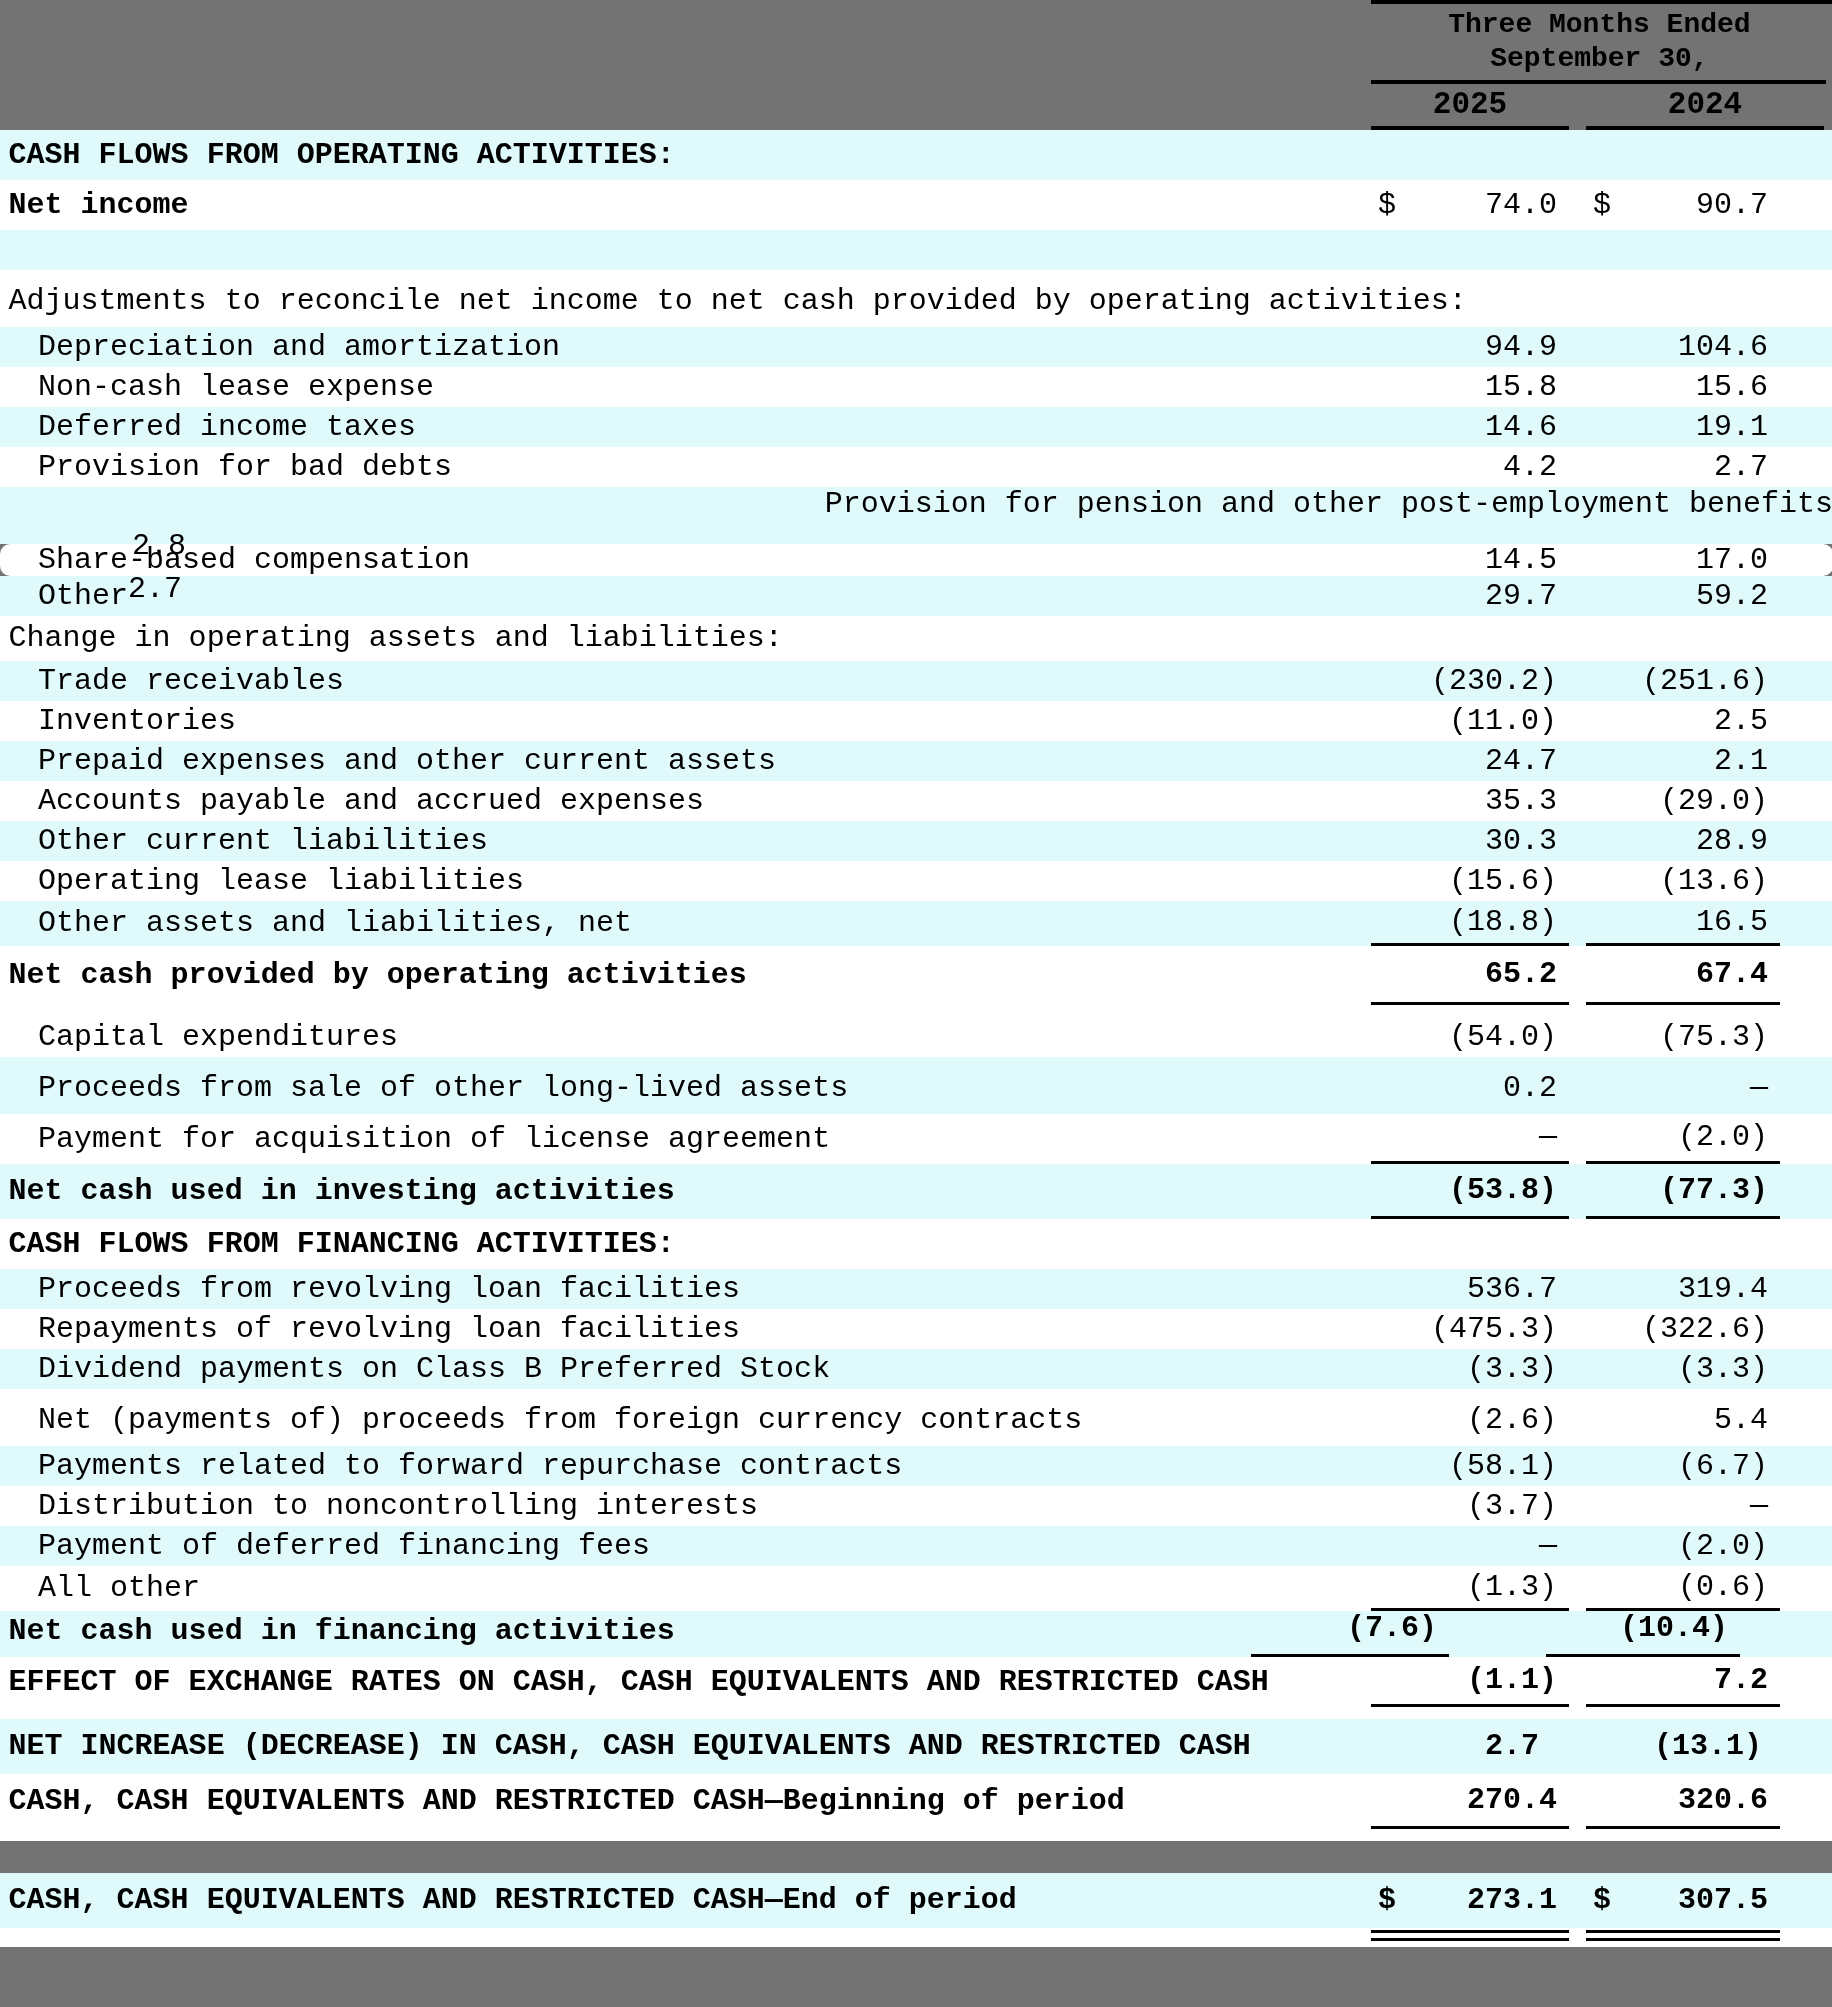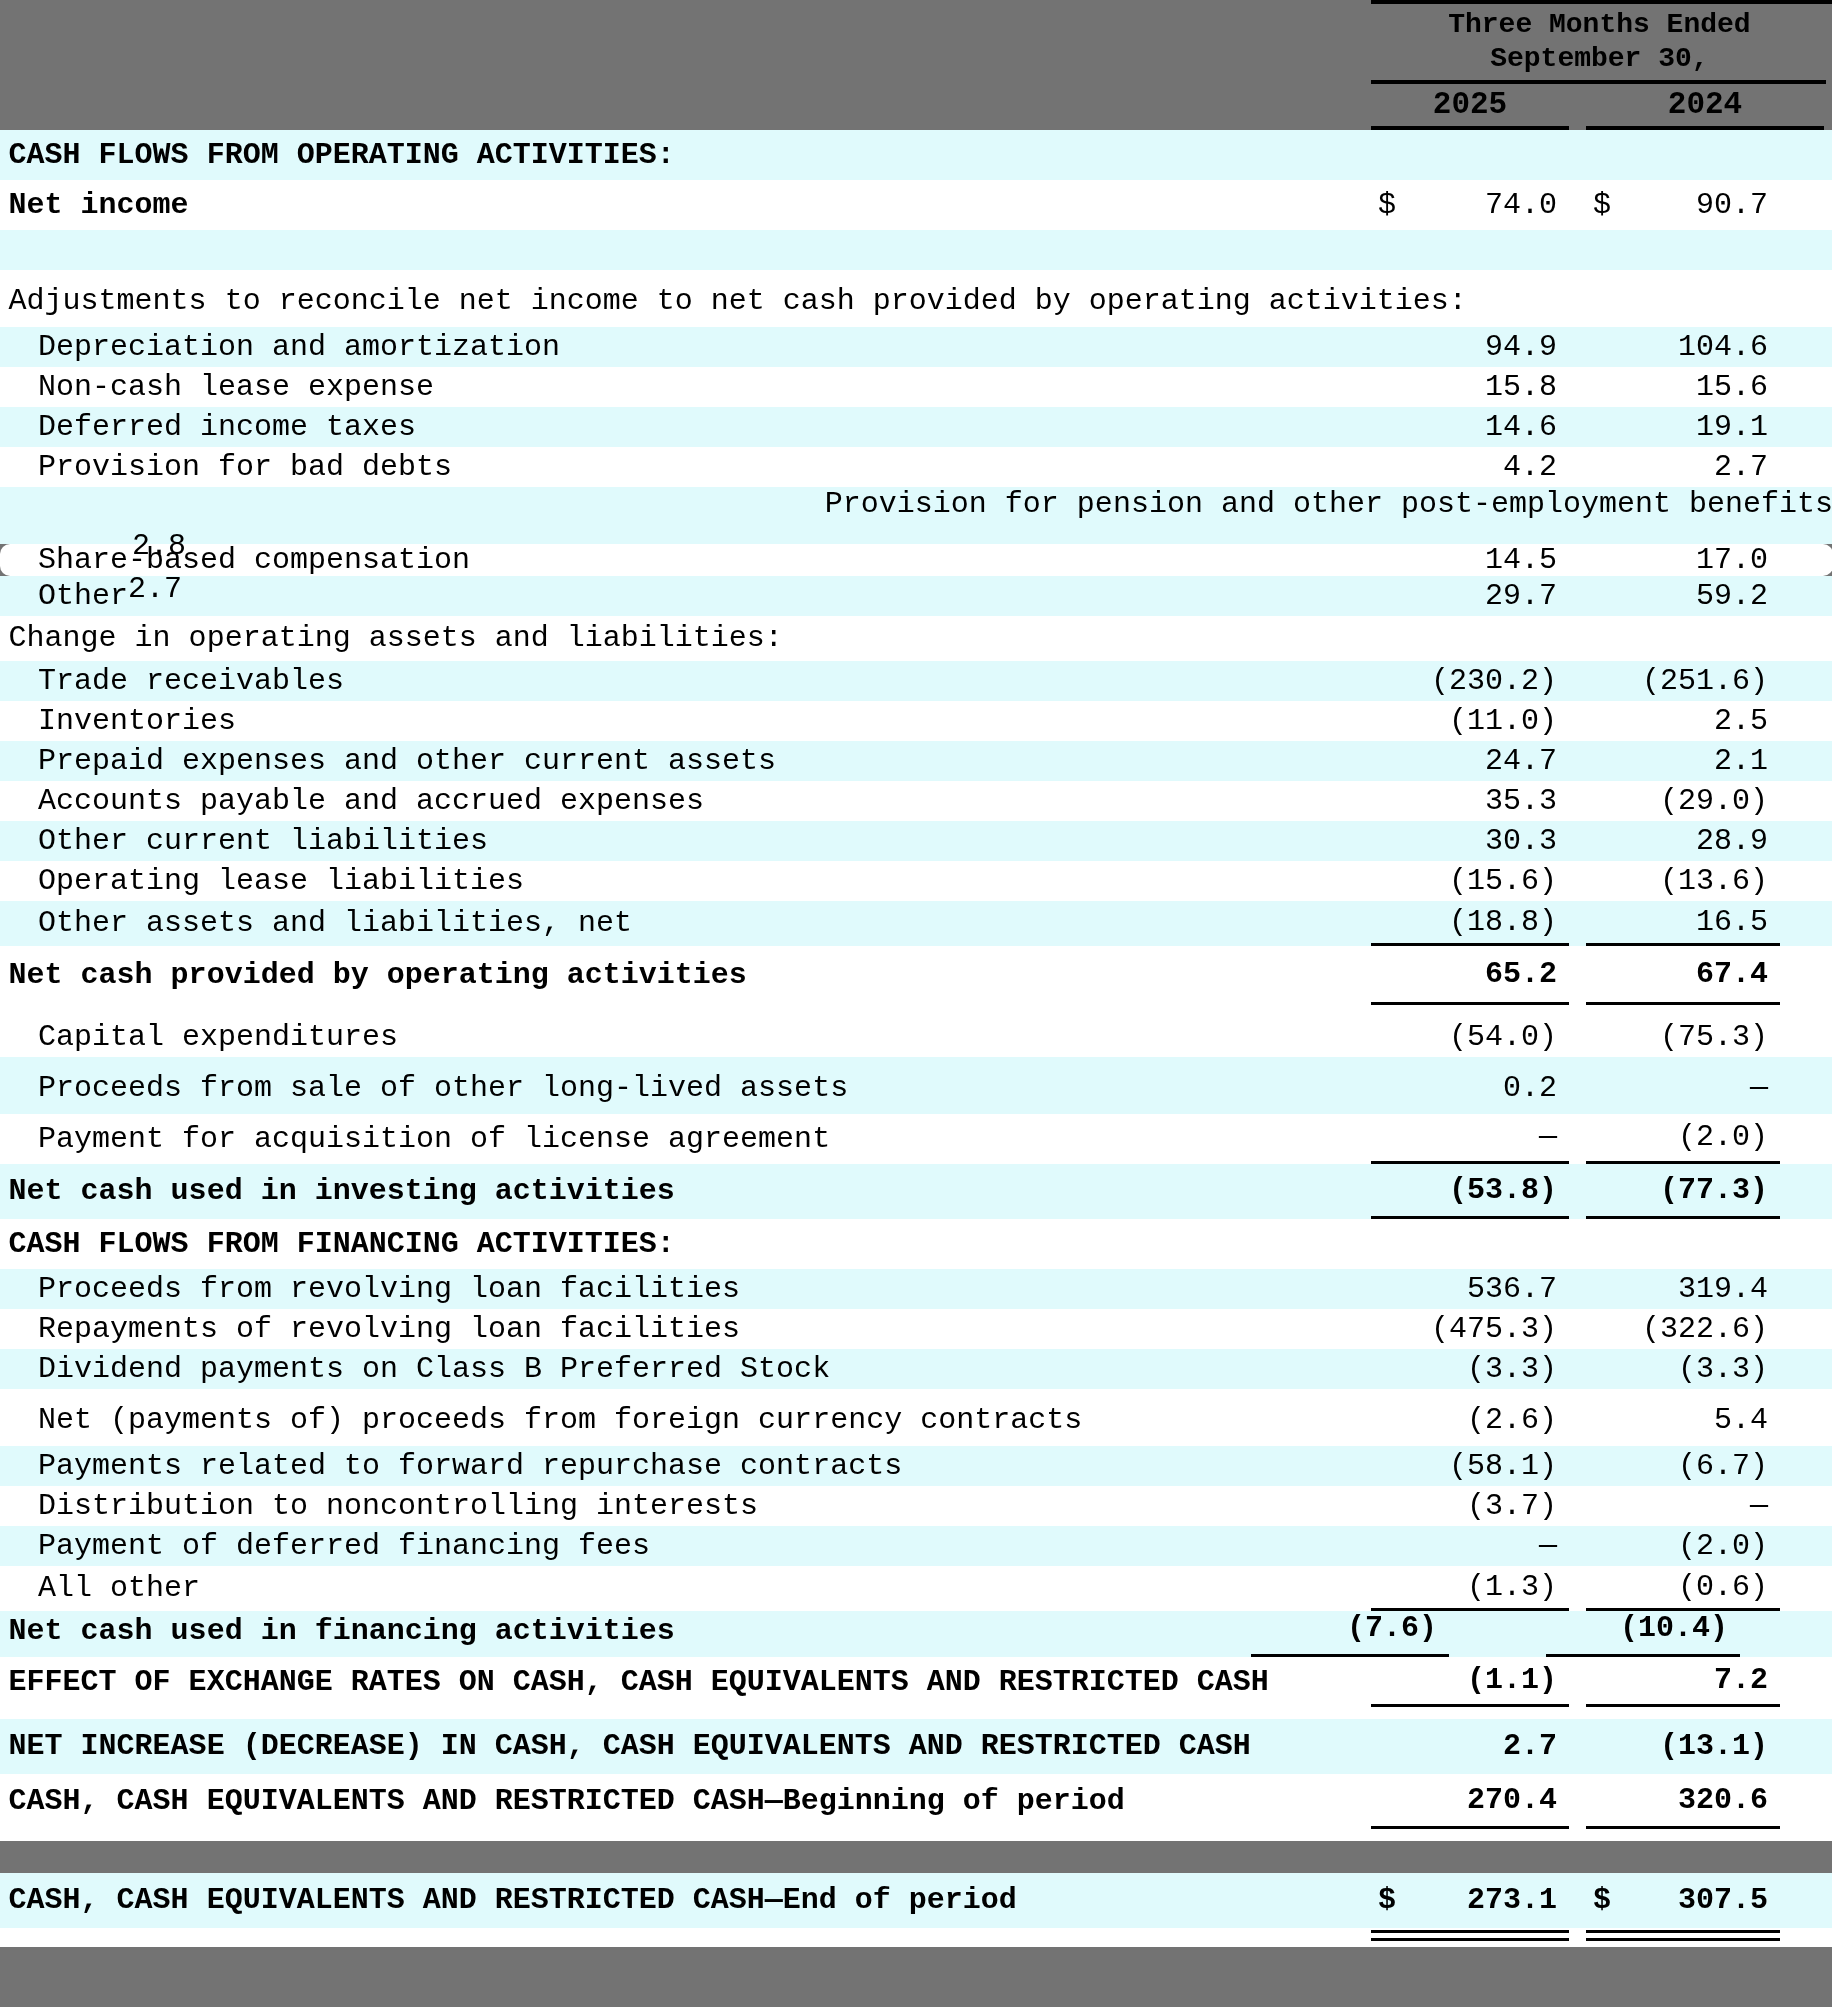--- a/index.html
+++ b/index.html
@@ -550,21 +550,21 @@
       <span class="cur"></span>
       <span class="val"></span>
     </div>
     <div class="cgap"></div>
     <div class="colgrp c2">
       <span class="cur"></span>
       <span class="val"></span>
     </div>
     <div class="rpad"></div>
   </div>
-      <div class="row bg-cyan" style="height: 55px;">
+      <div class="row bg-cyan" style="height: 55px; gap: 6px;">
     <div class="label b">NET INCREASE (DECREASE) IN CASH, CASH EQUIVALENTS AND RESTRICTED CASH</div>
     <div class="colgrp c1">
       <span class="cur b"></span>
       <span class="val b">2.7</span>
     </div>
     <div class="cgap"></div>
     <div class="colgrp c2">
       <span class="cur b"></span>
       <span class="val b">(13.1)</span>
     </div>

